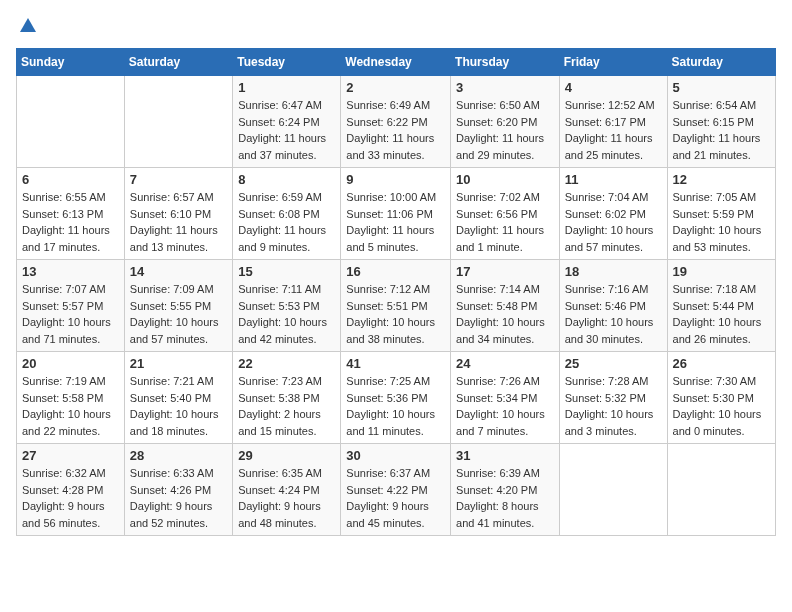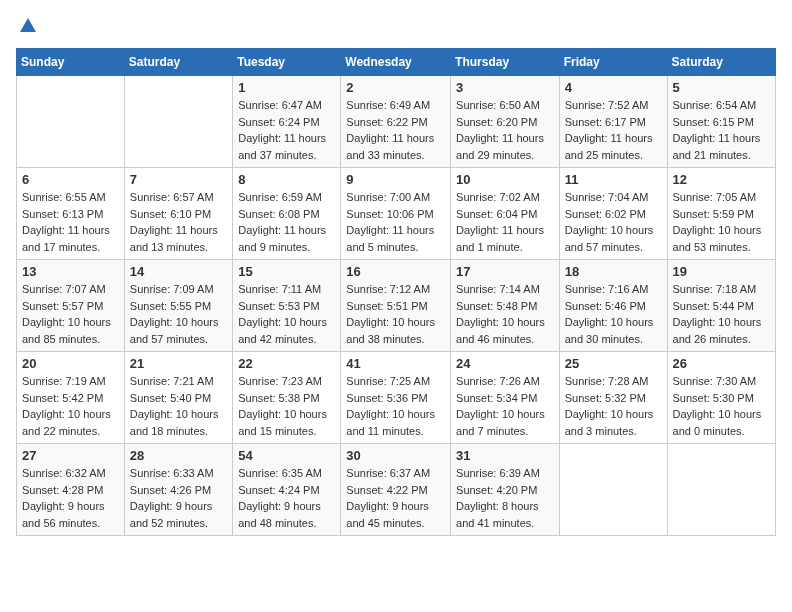--- a/index.html
+++ b/index.html
@@ -125,21 +125,21 @@
           <span class="day-number">3</span>
           <div class="day-info">
             <div>Sunrise: 6:50 AM</div>
             <div>Sunset: 6:20 PM</div>
             <div>Daylight: 11 hours and 29 minutes.</div>
           </div>
         </td>
         <td>
           <span class="day-number">4</span>
           <div class="day-info">
-            <div>Sunrise: 7:52 AM</div>
+            <div>Sunrise: 12:52 AM</div>
             <div>Sunset: 6:17 PM</div>
             <div>Daylight: 11 hours and 25 minutes.</div>
           </div>
         </td>
         <td>
           <span class="day-number">5</span>
           <div class="day-info">
             <div>Sunrise: 6:54 AM</div>
             <div>Sunset: 6:15 PM</div>
             <div>Daylight: 11 hours and 21 minutes.</div>
@@ -167,30 +167,30 @@
           <span class="day-number">8</span>
           <div class="day-info">
             <div>Sunrise: 6:59 AM</div>
             <div>Sunset: 6:08 PM</div>
             <div>Daylight: 11 hours and 9 minutes.</div>
           </div>
         </td>
         <td>
           <span class="day-number">9</span>
           <div class="day-info">
-            <div>Sunrise: 7:00 AM</div>
-            <div>Sunset: 10:06 PM</div>
+            <div>Sunrise: 10:00 AM</div>
+            <div>Sunset: 11:06 PM</div>
             <div>Daylight: 11 hours and 5 minutes.</div>
           </div>
         </td>
         <td>
           <span class="day-number">10</span>
           <div class="day-info">
             <div>Sunrise: 7:02 AM</div>
-            <div>Sunset: 6:04 PM</div>
+            <div>Sunset: 6:56 PM</div>
             <div>Daylight: 11 hours and 1 minute.</div>
           </div>
         </td>
         <td>
           <span class="day-number">11</span>
           <div class="day-info">
             <div>Sunrise: 7:04 AM</div>
             <div>Sunset: 6:02 PM</div>
             <div>Daylight: 10 hours and 57 minutes.</div>
           </div>
@@ -203,21 +203,21 @@
             <div>Daylight: 10 hours and 53 minutes.</div>
           </div>
         </td>
       </tr>
       <tr>
         <td>
           <span class="day-number">13</span>
           <div class="day-info">
             <div>Sunrise: 7:07 AM</div>
             <div>Sunset: 5:57 PM</div>
-            <div>Daylight: 10 hours and 85 minutes.</div>
+            <div>Daylight: 10 hours and 71 minutes.</div>
           </div>
         </td>
         <td>
           <span class="day-number">14</span>
           <div class="day-info">
             <div>Sunrise: 7:09 AM</div>
             <div>Sunset: 5:55 PM</div>
             <div>Daylight: 10 hours and 57 minutes.</div>
           </div>
         </td>
@@ -235,21 +235,21 @@
             <div>Sunrise: 7:12 AM</div>
             <div>Sunset: 5:51 PM</div>
             <div>Daylight: 10 hours and 38 minutes.</div>
           </div>
         </td>
         <td>
           <span class="day-number">17</span>
           <div class="day-info">
             <div>Sunrise: 7:14 AM</div>
             <div>Sunset: 5:48 PM</div>
-            <div>Daylight: 10 hours and 46 minutes.</div>
+            <div>Daylight: 10 hours and 34 minutes.</div>
           </div>
         </td>
         <td>
           <span class="day-number">18</span>
           <div class="day-info">
             <div>Sunrise: 7:16 AM</div>
             <div>Sunset: 5:46 PM</div>
             <div>Daylight: 10 hours and 30 minutes.</div>
           </div>
         </td>
@@ -260,38 +260,38 @@
             <div>Sunset: 5:44 PM</div>
             <div>Daylight: 10 hours and 26 minutes.</div>
           </div>
         </td>
       </tr>
       <tr>
         <td>
           <span class="day-number">20</span>
           <div class="day-info">
             <div>Sunrise: 7:19 AM</div>
-            <div>Sunset: 5:42 PM</div>
+            <div>Sunset: 5:58 PM</div>
             <div>Daylight: 10 hours and 22 minutes.</div>
           </div>
         </td>
         <td>
           <span class="day-number">21</span>
           <div class="day-info">
             <div>Sunrise: 7:21 AM</div>
             <div>Sunset: 5:40 PM</div>
             <div>Daylight: 10 hours and 18 minutes.</div>
           </div>
         </td>
         <td>
           <span class="day-number">22</span>
           <div class="day-info">
             <div>Sunrise: 7:23 AM</div>
             <div>Sunset: 5:38 PM</div>
-            <div>Daylight: 10 hours and 15 minutes.</div>
+            <div>Daylight: 2 hours and 15 minutes.</div>
           </div>
         </td>
         <td>
           <span class="day-number">41</span>
           <div class="day-info">
             <div>Sunrise: 7:25 AM</div>
             <div>Sunset: 5:36 PM</div>
             <div>Daylight: 10 hours and 11 minutes.</div>
           </div>
         </td>
@@ -331,21 +331,21 @@
         </td>
         <td>
           <span class="day-number">28</span>
           <div class="day-info">
             <div>Sunrise: 6:33 AM</div>
             <div>Sunset: 4:26 PM</div>
             <div>Daylight: 9 hours and 52 minutes.</div>
           </div>
         </td>
         <td>
-          <span class="day-number">54</span>
+          <span class="day-number">29</span>
           <div class="day-info">
             <div>Sunrise: 6:35 AM</div>
             <div>Sunset: 4:24 PM</div>
             <div>Daylight: 9 hours and 48 minutes.</div>
           </div>
         </td>
         <td>
           <span class="day-number">30</span>
           <div class="day-info">
             <div>Sunrise: 6:37 AM</div>

